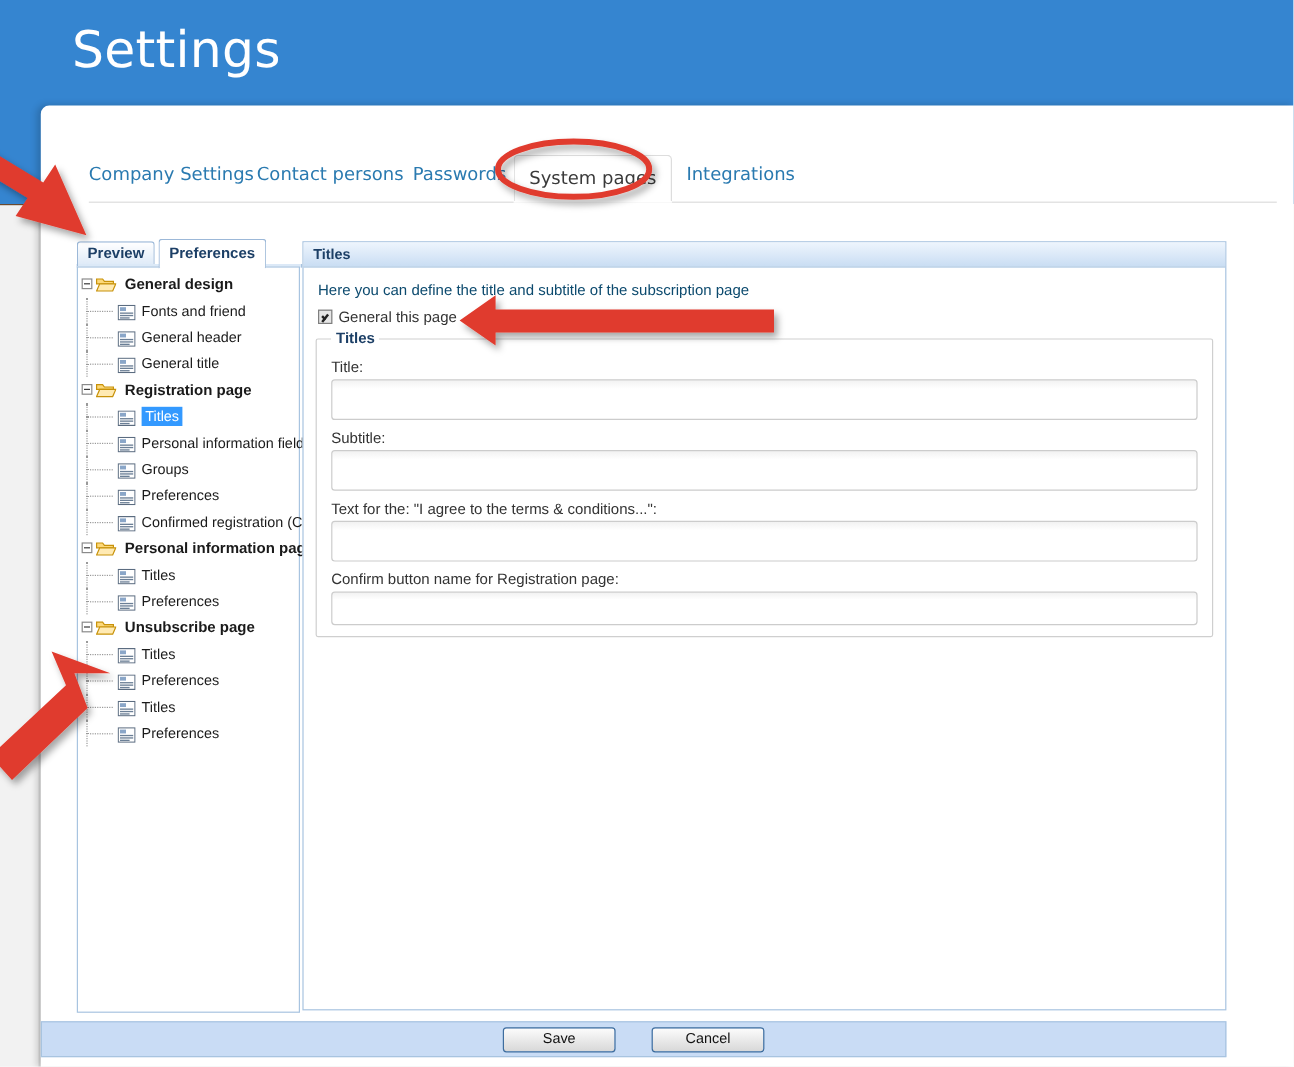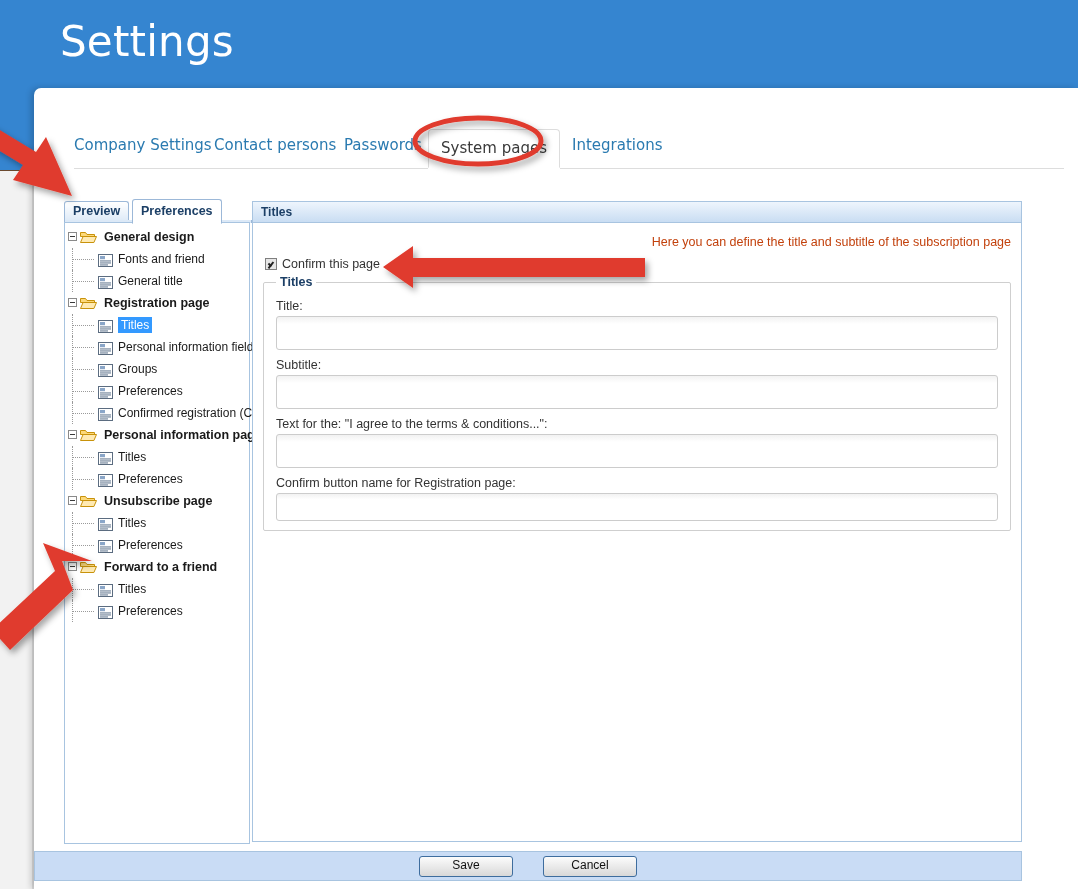--- a/index.html
+++ b/index.html
@@ -119,21 +119,21 @@
   }
   #content-header{
     height:20px;line-height:20px;
     background:linear-gradient(#eef5fd,#c9ddf3);
     border-bottom:1px solid #a8c4e0;
     font-size:12px;font-weight:bold;color:#1c3f66;
     padding-left:8px;
   }
   #content-body{padding:12px 10px 0 10px;}
   #desc{
-    font-size:12.5px;color:#c2410c;margin:0 0 8px 2px;text-align:right;
+    font-size:12.5px;color:#0c4a6e;margin:0 0 8px 2px;
   }
   #activate-row{
     font-size:12.5px;color:#333333;margin:0 0 4px 2px;
     display:flex;align-items:center;gap:5px;
   }
   .cbx{
     width:12px;height:12px;border:1px solid #7f7f7f;background:#e6e6e6;
     position:relative;box-sizing:border-box;display:inline-block;
   }
   .cbx.checked:after{
@@ -226,20 +226,27 @@
           <rect x="2" y="6.4" width="11" height="1.1" fill="#6b7f96"></rect>
           <rect x="2" y="8.4" width="11" height="1.1" fill="#6b7f96"></rect>
           <rect x="2" y="10.4" width="8" height="1.1" fill="#6b7f96"></rect>
         </svg></span><span class="clabel">Fonts and friend</span></div>
     <div class="trow child"><span class="hline"></span><span class="vline" style="top: 0px; height: 22px;"></span><span class="docicon"><svg width="15" height="13" viewBox="0 0 15 13">
           <rect x="0.5" y="0.5" width="14" height="12" fill="#ffffff" stroke="#5b6c80"></rect>
           <rect x="2" y="2" width="5" height="3.2" fill="#8aa6c8"></rect>
           <rect x="2" y="6.4" width="11" height="1.1" fill="#6b7f96"></rect>
           <rect x="2" y="8.4" width="11" height="1.1" fill="#6b7f96"></rect>
           <rect x="2" y="10.4" width="8" height="1.1" fill="#6b7f96"></rect>
+        </svg></span><span class="clabel">General header</span></div>
+    <div class="trow child"><span class="hline"></span><span class="vline" style="top: 0px; height: 22px;"></span><span class="docicon"><svg width="15" height="13" viewBox="0 0 15 13">
+          <rect x="0.5" y="0.5" width="14" height="12" fill="#ffffff" stroke="#5b6c80"></rect>
+          <rect x="2" y="2" width="5" height="3.2" fill="#8aa6c8"></rect>
+          <rect x="2" y="6.4" width="11" height="1.1" fill="#6b7f96"></rect>
+          <rect x="2" y="8.4" width="11" height="1.1" fill="#6b7f96"></rect>
+          <rect x="2" y="10.4" width="8" height="1.1" fill="#6b7f96"></rect>
         </svg></span><span class="clabel">General title</span></div>
     <div class="trow group"><span class="expander"></span><span class="folder">
         <svg width="17" height="14" viewBox="0 0 17 14">
           <path d="M0.5 2.5h5l1.5 2h7.5v2H0.5z" fill="#fdd97a" stroke="#c8920a" stroke-width="1"></path>
           <path d="M0.5 12.5l2.6-6h13.4l-2.6 6z" fill="#ffeab3" stroke="#c8920a" stroke-width="1"></path>
         </svg>
       </span><span class="glabel">Registration page</span></div>
     <div class="trow child"><span class="hline"></span><span class="vline" style="top: 0px; height: 22px;"></span><span class="docicon"><svg width="15" height="13" viewBox="0 0 15 13">
           <rect x="0.5" y="0.5" width="14" height="12" fill="#ffffff" stroke="#5b6c80"></rect>
           <rect x="2" y="2" width="5" height="3.2" fill="#8aa6c8"></rect>
@@ -308,26 +315,20 @@
           <rect x="2" y="8.4" width="11" height="1.1" fill="#6b7f96"></rect>
           <rect x="2" y="10.4" width="8" height="1.1" fill="#6b7f96"></rect>
         </svg></span><span class="clabel">Titles</span></div>
     <div class="trow child"><span class="hline"></span><span class="vline" style="top: 0px; height: 22px;"></span><span class="docicon"><svg width="15" height="13" viewBox="0 0 15 13">
           <rect x="0.5" y="0.5" width="14" height="12" fill="#ffffff" stroke="#5b6c80"></rect>
           <rect x="2" y="2" width="5" height="3.2" fill="#8aa6c8"></rect>
           <rect x="2" y="6.4" width="11" height="1.1" fill="#6b7f96"></rect>
           <rect x="2" y="8.4" width="11" height="1.1" fill="#6b7f96"></rect>
           <rect x="2" y="10.4" width="8" height="1.1" fill="#6b7f96"></rect>
         </svg></span><span class="clabel">Preferences</span></div>
-    <div class="trow group"><span class="expander"></span><span class="folder">
-        <svg width="17" height="14" viewBox="0 0 17 14">
-          <path d="M0.5 2.5h5l1.5 2h7.5v2H0.5z" fill="#fdd97a" stroke="#c8920a" stroke-width="1"></path>
-          <path d="M0.5 12.5l2.6-6h13.4l-2.6 6z" fill="#ffeab3" stroke="#c8920a" stroke-width="1"></path>
-        </svg>
-      </span><span class="glabel">Forward to a friend</span></div>
     <div class="trow child"><span class="hline"></span><span class="vline" style="top: 0px; height: 22px;"></span><span class="docicon"><svg width="15" height="13" viewBox="0 0 15 13">
           <rect x="0.5" y="0.5" width="14" height="12" fill="#ffffff" stroke="#5b6c80"></rect>
           <rect x="2" y="2" width="5" height="3.2" fill="#8aa6c8"></rect>
           <rect x="2" y="6.4" width="11" height="1.1" fill="#6b7f96"></rect>
           <rect x="2" y="8.4" width="11" height="1.1" fill="#6b7f96"></rect>
           <rect x="2" y="10.4" width="8" height="1.1" fill="#6b7f96"></rect>
         </svg></span><span class="clabel">Titles</span></div>
     <div class="trow child"><span class="hline"></span><span class="vline" style="top: 0px; height: 22px;"></span><span class="docicon"><svg width="15" height="13" viewBox="0 0 15 13">
           <rect x="0.5" y="0.5" width="14" height="12" fill="#ffffff" stroke="#5b6c80"></rect>
           <rect x="2" y="2" width="5" height="3.2" fill="#8aa6c8"></rect>
@@ -338,21 +339,21 @@
   </div>
 
 <div id="content" style="left:252px;top:201px;width:770px;height:641px;">
   <div id="content-header">Titles</div>
   <div id="content-body">
 
     <div id="desc">Here you can define the title and subtitle of the subscription page</div>
 
     <div id="activate-row">
       <span class="cbx checked"></span>
-      <span>Confirm this page</span>
+      <span>General this page</span>
     </div>
 
     <fieldset id="titles-fs">
       <legend>Titles</legend>
 
       <div class="flabel">Title:</div>
       <input class="finput" type="text" value="" style="">
 
       <div class="flabel">Subtitle:</div>
       <input class="finput" type="text" value="" style="">

